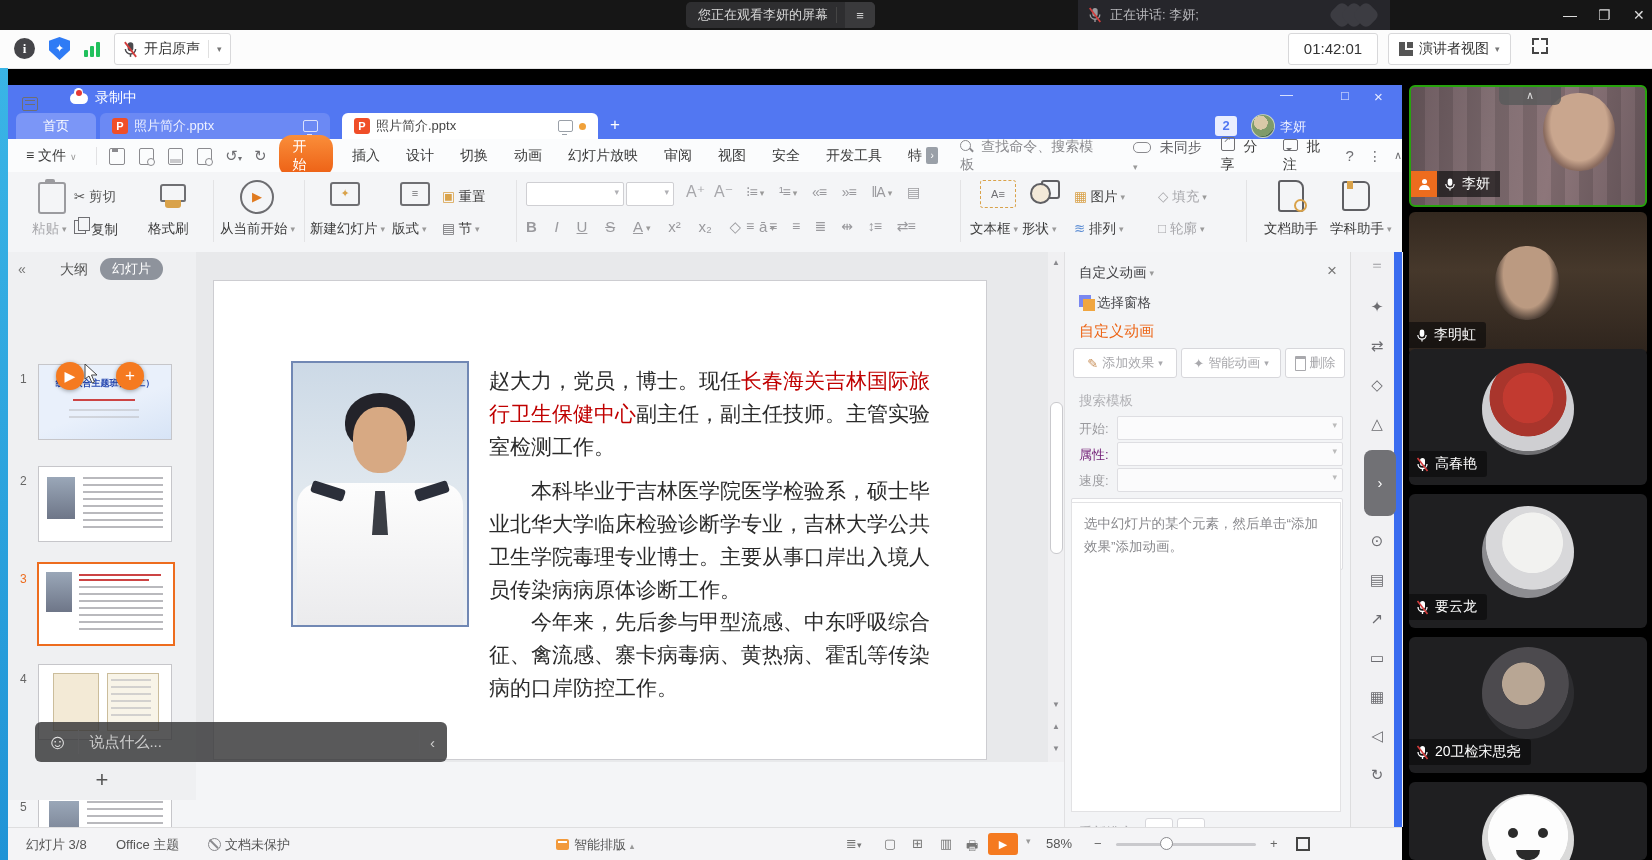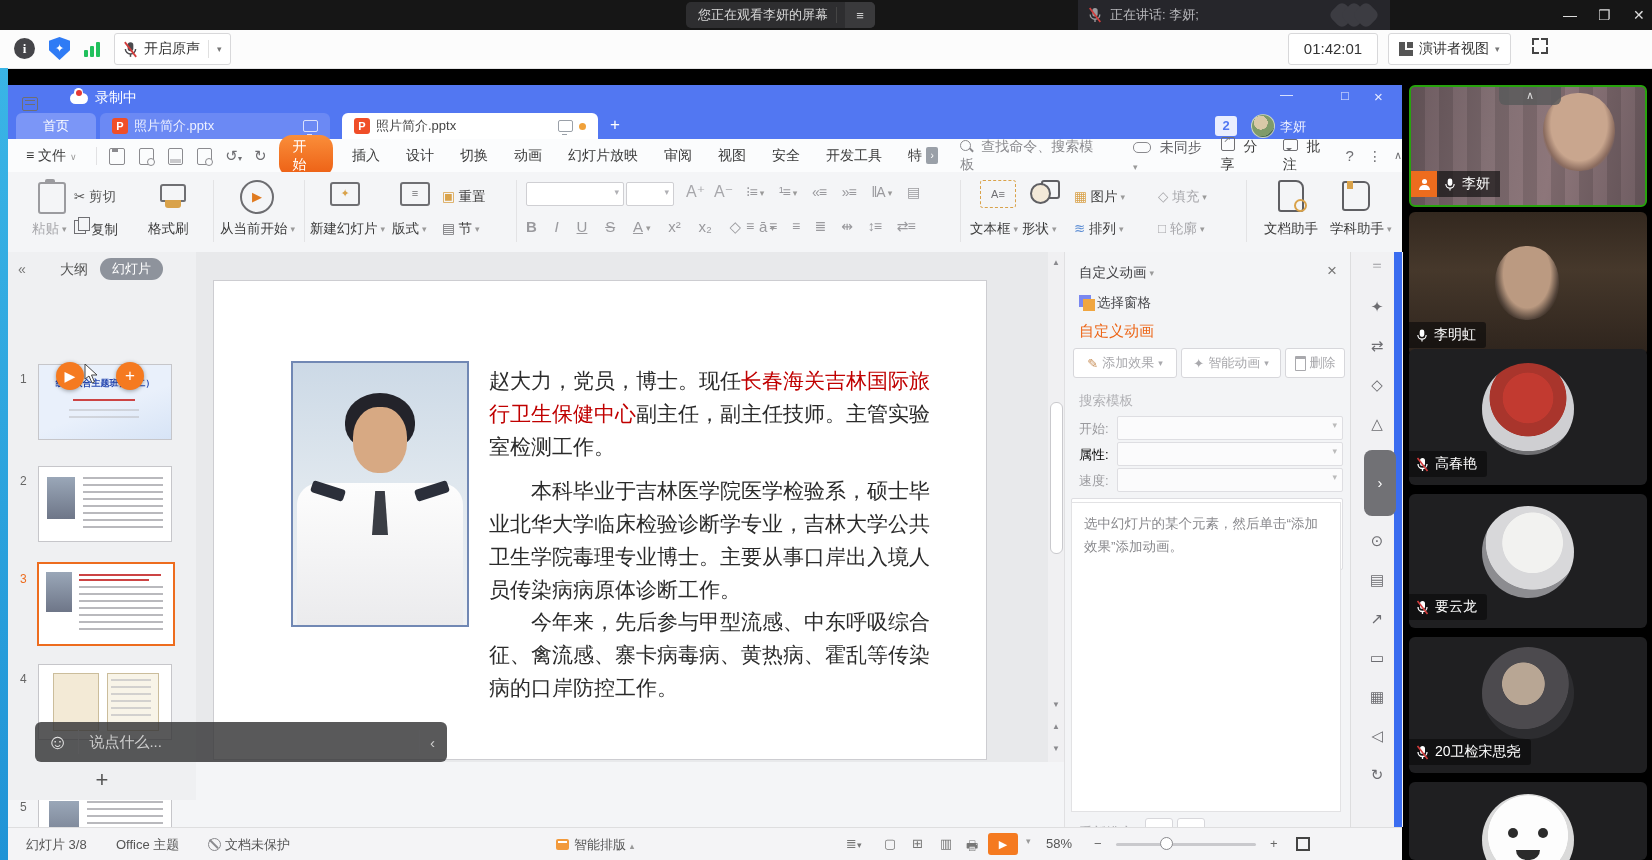--- a/index.html
+++ b/index.html
@@ -526,21 +526,21 @@
         <span style="font-size:9px;">▾</span>
     </span>
     <span class="apbtn" style="left:220px;top:96px;width:58px;">
       <span style="display:inline-block;width:9px;height:11px;border:1.5px solid #a9a9ad;border-top:3px solid #a9a9ad;border-radius:1px;"></span>
       <span>删除</span>
     </span>
 
     <span class="abs" style="left:14px;top:140px;color:#b0b0b4;">搜索模板</span>
     <span class="abs" style="left:14px;top:168px;color:#9a9a9e;font-size:13px;">开始:</span>
     <span class="apdrop" style="left:52px;top:164px;width:224px;"></span>
-    <span class="abs" style="left:14px;top:194px;color:#000000;font-size:13px;">属性:</span>
+    <span class="abs" style="left:14px;top:194px;color:#701a75;font-size:13px;">属性:</span>
     <span class="apdrop" style="left:52px;top:190px;width:224px;"></span>
     <span class="abs" style="left:14px;top:220px;color:#9a9a9e;font-size:13px;">速度:</span>
     <span class="apdrop" style="left:52px;top:216px;width:224px;"></span>
     <span class="apdrop" style="left:6px;top:246px;width:270px;height:70px;background:#fff;"></span>
     <div id="aphint" style="top:250px;height:310px;">选中幻灯片的某个元素，然后单击“添加效果”添加动画。</div>
 
     <span class="abs" style="left:14px;top:572px;color:#a9a9ad;">重新排序</span>
     <span class="sqbtn" style="left:80px;top:566px;">▲</span>
     <span class="sqbtn" style="left:112px;top:566px;">▼</span>
 

